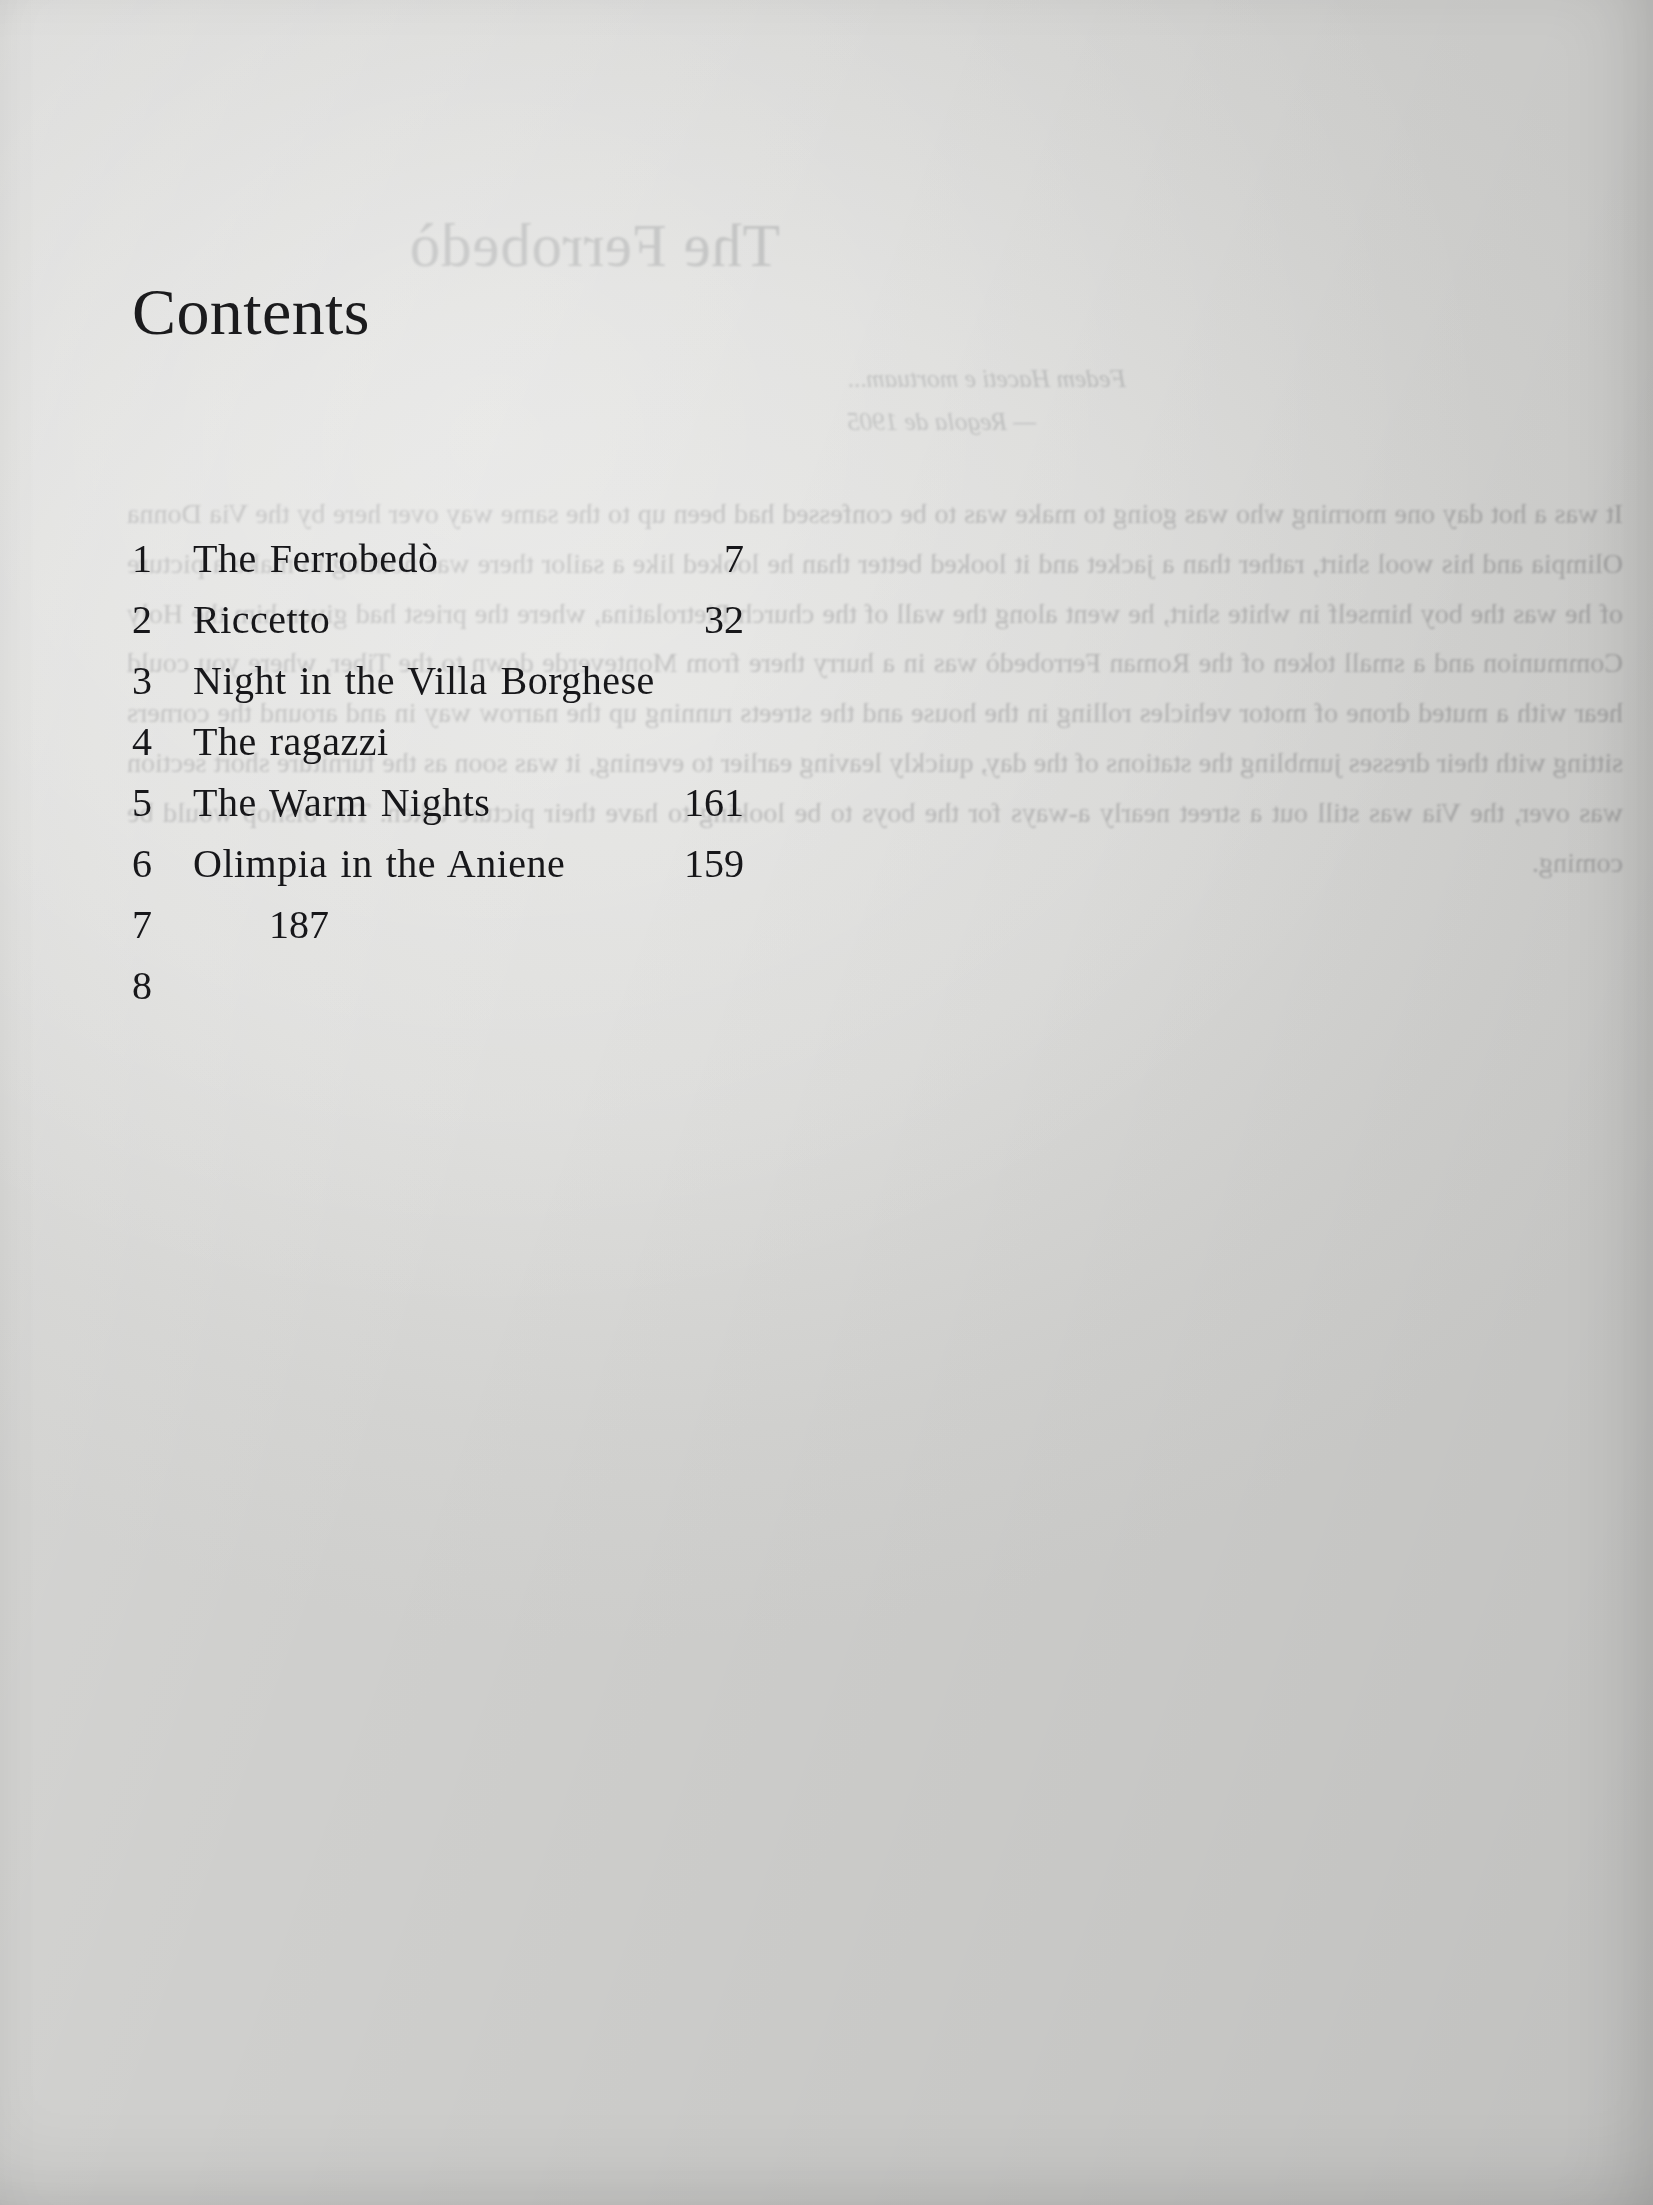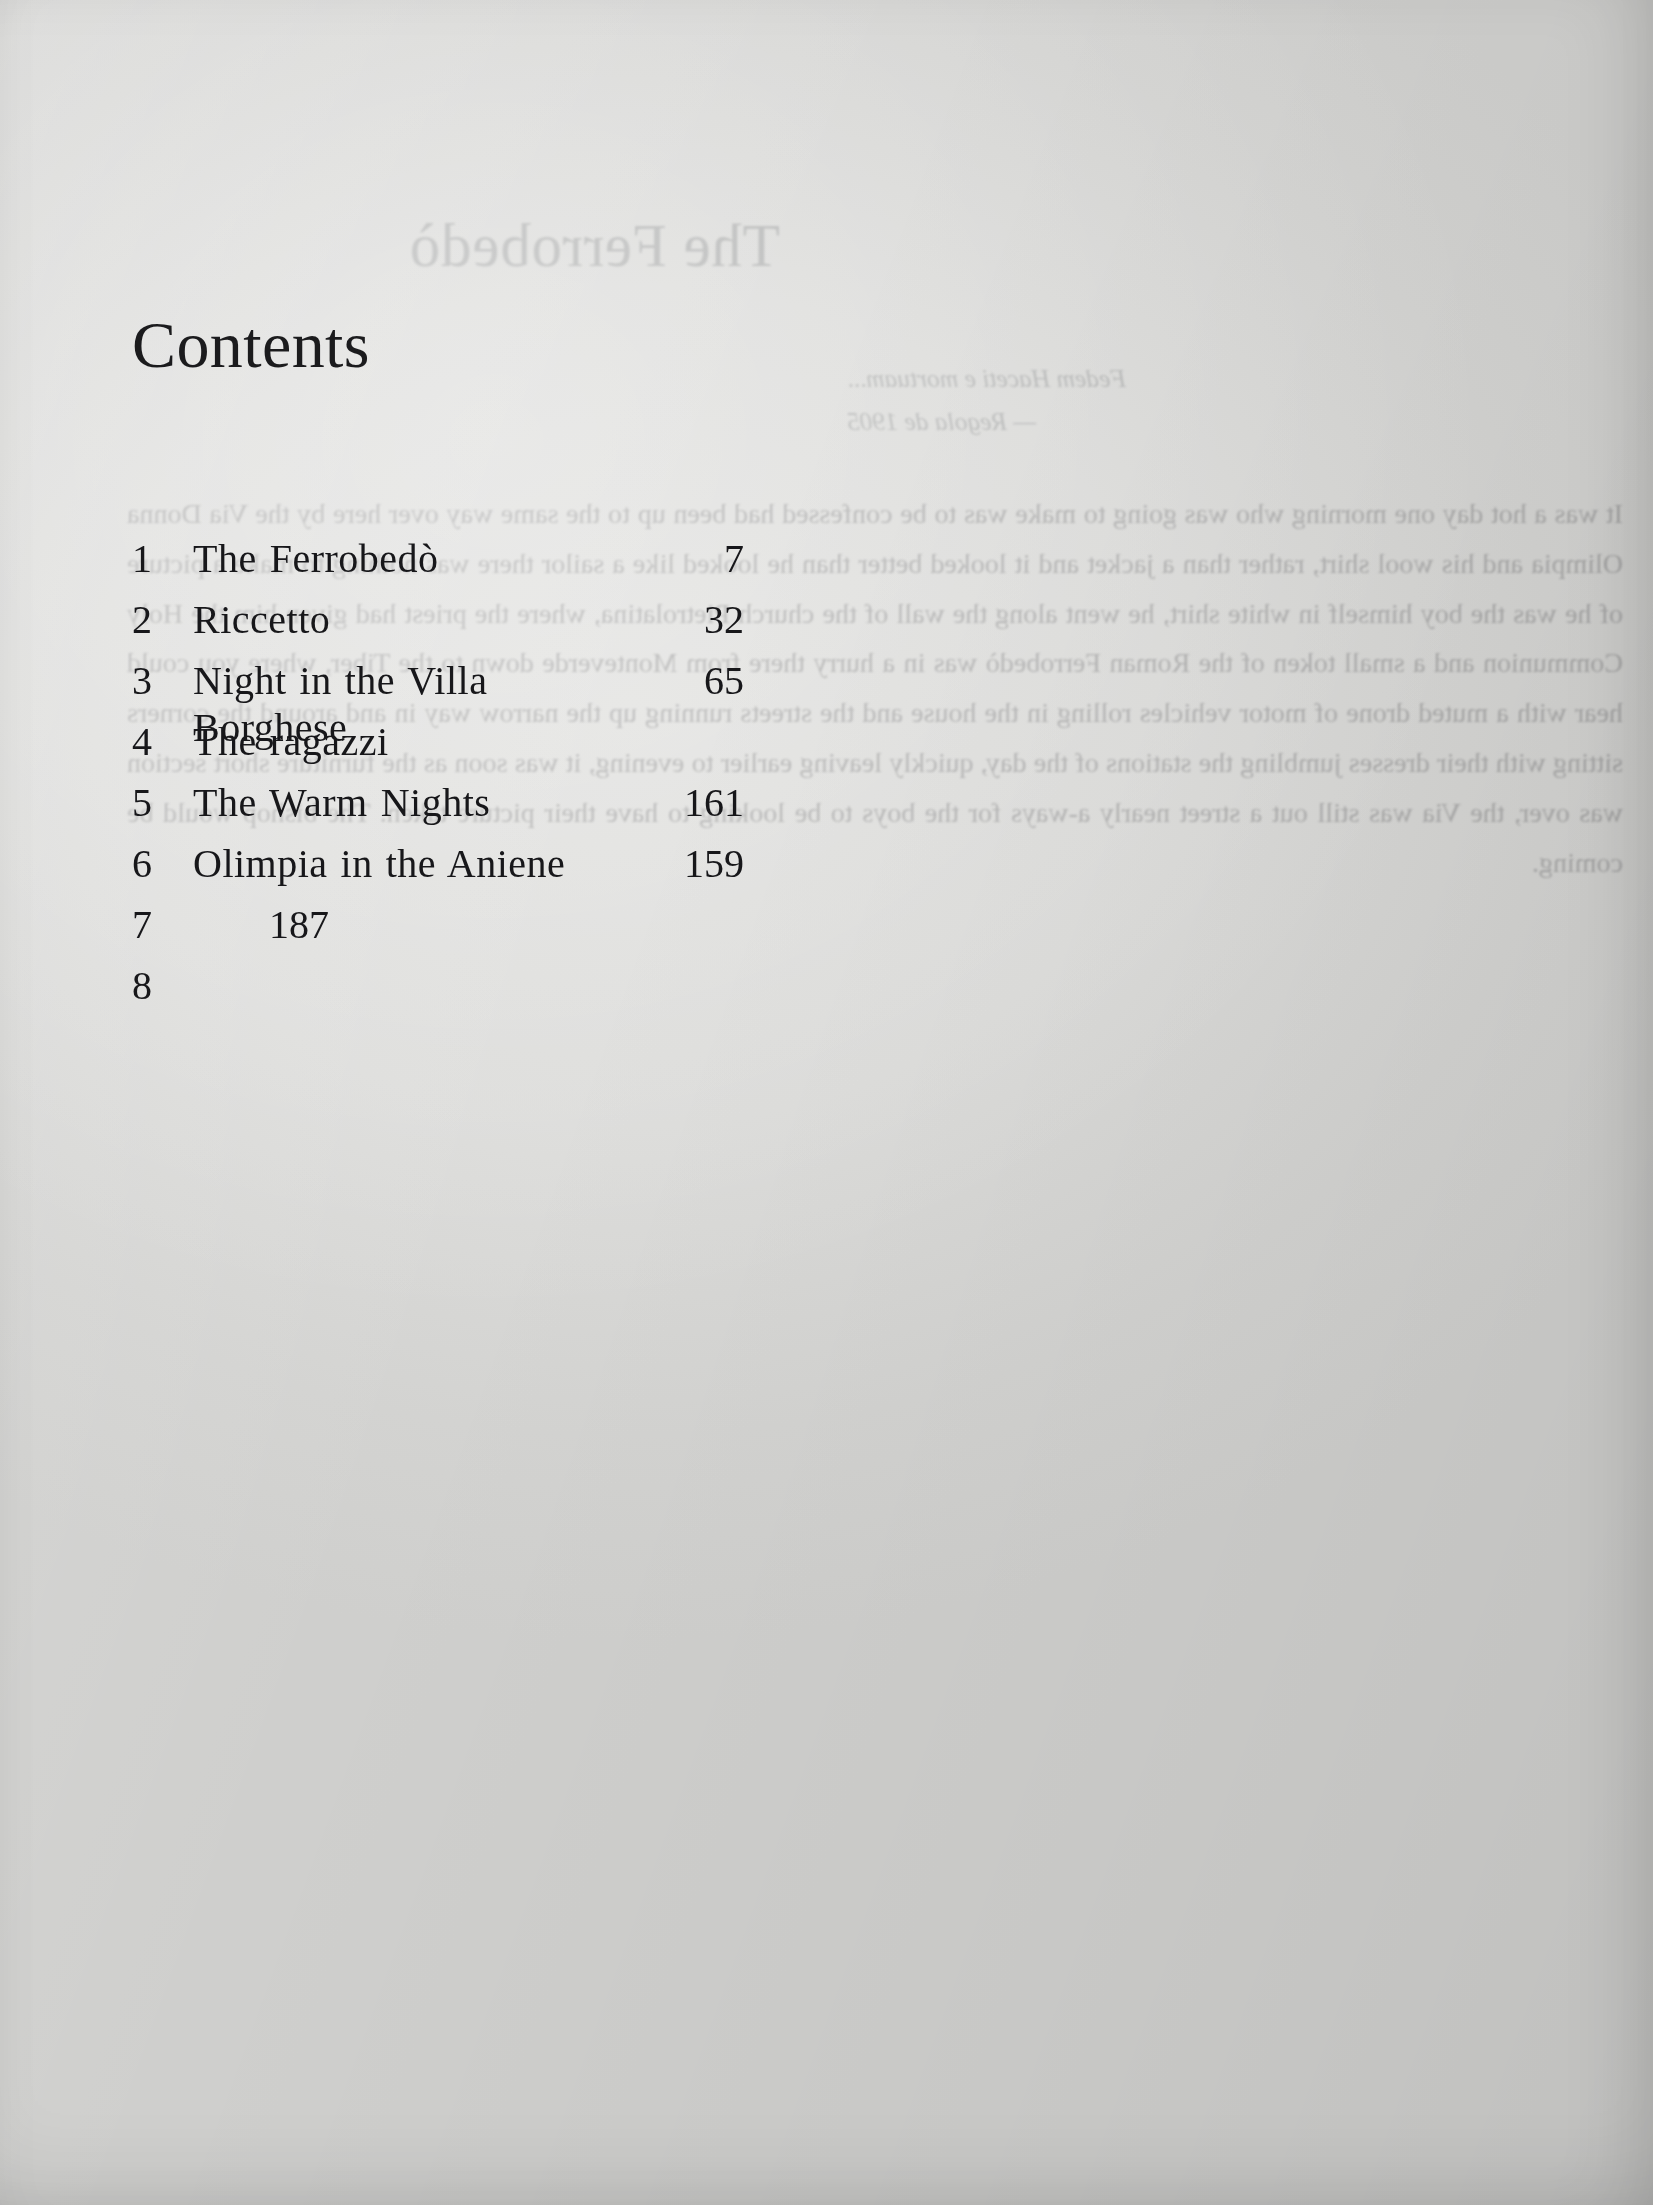--- a/index.html
+++ b/index.html
@@ -83,21 +83,20 @@
     inset: 0;
   }
   .contents-heading {
     position: absolute;
     left: 132px;
     top: 274px;
     font-size: 66px;
     color: #1b1b1d;
     letter-spacing: 0.4px;
     font-weight: 400;
-    margin-top: 33px;
   }
   .toc {
     position: absolute;
     left: 132px;
     top: 535px;
     width: 1003px;
   }
   .toc-row {
     display: flex;
     align-items: baseline;
@@ -145,21 +144,20 @@
         <span class="toc-page">7</span>
       </div>
       <div class="toc-row">
         <span class="toc-num">2</span>
         <span class="toc-title">Riccetto</span>
         <span class="toc-page">32</span>
       </div>
       <div class="toc-row">
         <span class="toc-num">3</span>
         <span class="toc-title">Night in the Villa Borghese</span>
-        <span class="toc-page">65</span>
       </div>
       <div class="toc-row">
         <span class="toc-num">4</span>
         <span class="toc-title">The ragazzi</span>
       </div>
       <div class="toc-row">
         <span class="toc-num">5</span>
         <span class="toc-title">The Warm Nights</span>
         <span class="toc-page">161</span>
       </div>

